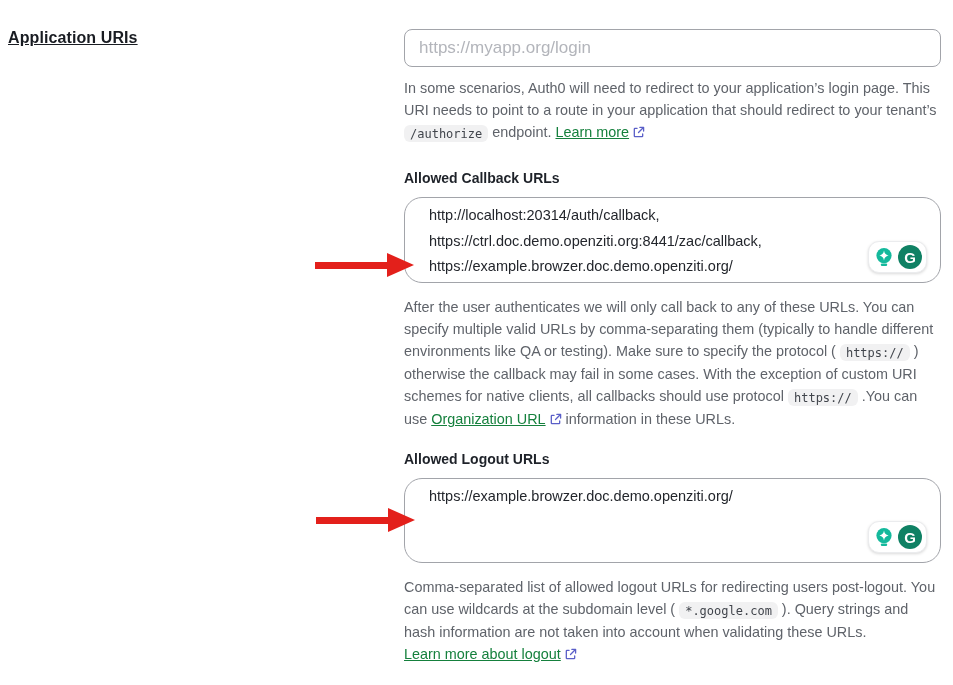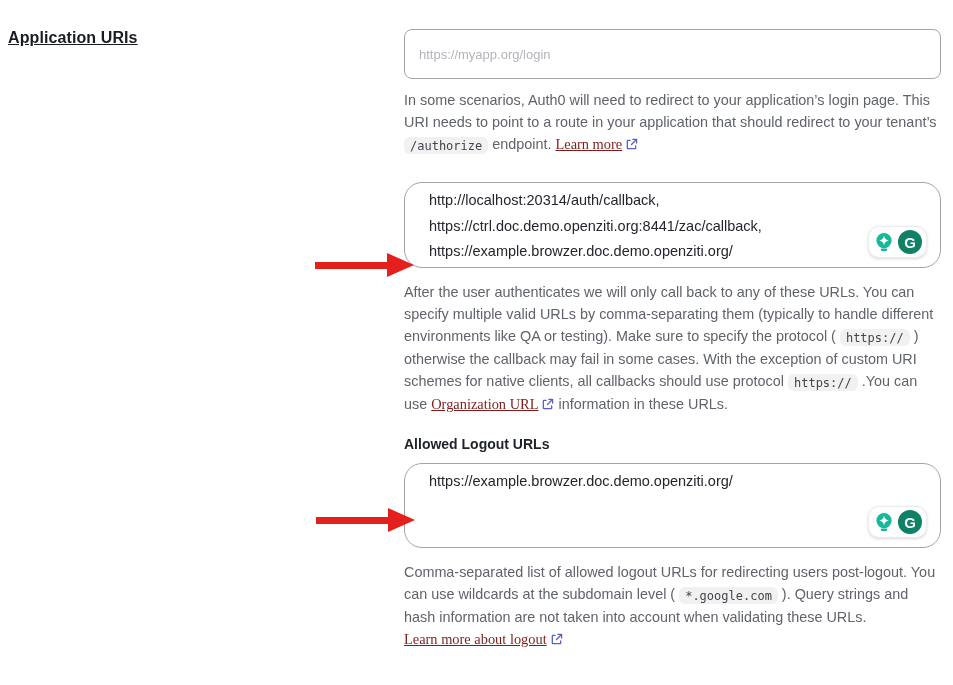--- a/index.html
+++ b/index.html
@@ -10,37 +10,37 @@
   .section-heading{
     position:absolute;left:8px;top:29px;margin:0;
     font-size:16px;font-weight:700;color:#191c22;letter-spacing:.1px;text-decoration:underline;
   }
   .col{position:absolute;left:404px;top:29px;width:537px;}
   .field-label{
     display:block;font-size:14px;line-height:16px;font-weight:700;
     color:#1e2229;margin:0 0 11px;
   }
   .text-input{
-    box-sizing:border-box;width:100%;height:50px;
+    box-sizing:border-box;width:100%;height:38px;
     border:1px solid #a2a4aa;border-radius:8px;padding:0 14px;
-    font-family:"Liberation Sans",sans-serif;font-size:13px;color:#23262c;
+    font-family:"Liberation Sans",sans-serif;font-size:17px;color:#23262c;
     outline:none;background:#fff;display:block;
   }
   .text-input::placeholder{color:#b3b5bb;}
   .help{
     font-size:14.4px;line-height:22px;color:#5f636a;margin:10px 0 0;
   }
   .help.mb-to-label{margin-bottom:26px;}
   .help.mb-to-label-2{margin-bottom:21px;}
   .code-badge{
     font-family:"DejaVu Sans Mono",monospace;font-size:12px;
     background:#f1f1f2;color:#41454c;padding:1.5px 6px;border-radius:6px;
     white-space:nowrap;
   }
-  .link{color:#7f1d1d;text-decoration:underline;cursor:pointer;font-family:Liberation Serif, serif;}
+  .link{color:#15803d;text-decoration:underline;cursor:pointer;}
   .ext-icon{width:13px;height:13px;vertical-align:-2px;color:#5a5fc8;margin-left:3px;}
   .textarea-wrap{position:relative;margin:0 0 13px;}
   .urls-textarea{
     box-sizing:border-box;display:block;width:100%;
     border:1px solid #a2a4aa;border-radius:18px;padding:5px 24px;
     font-family:"Liberation Sans",sans-serif;font-size:14.5px;line-height:25.5px;
     color:#23262c;resize:none;overflow:hidden;outline:none;background:#fff;
   }
   #callback-textarea{height:86px;}
   #logout-textarea{height:85px;}
@@ -73,20 +73,21 @@
 
     <input class="text-input" type="text" placeholder="https://myapp.org/login" style="">
     <p class="help mb-to-label">
       <span>In some scenarios, Auth0 will need to redirect to your application’s login page. This URI needs to point to a route in your application that should redirect to your tenant’s </span><code class="code-badge">/authorize</code><span> endpoint. </span><a class="link">Learn more</a><svg class="ext-icon" viewBox="0 0 14 14" fill="none" stroke="currentColor" stroke-width="1.4" stroke-linecap="round" stroke-linejoin="round">
           <path d="M5.5 2.5H3.2c-.4 0-.7.3-.7.7v7.6c0 .4.3.7.7.7h7.6c.4 0 .7-.3.7-.7V8.5"></path>
           <path d="M8.5 1.5h4v4"></path>
           <path d="M12.3 1.7 7 7"></path>
         </svg>
     </p>
 
+    <label class="field-label">Allowed Callback URLs</label>
     <div class="textarea-wrap">
       <textarea id="callback-textarea" class="urls-textarea" spellcheck="false" style="">http://localhost:20314/auth/callback,
 https://ctrl.doc.demo.openziti.org:8441/zac/callback,
 https://example.browzer.doc.demo.openziti.org/</textarea>
       <div class="gram-pill">
         <svg class="gram-bulb" viewBox="0 0 22 22">
           <circle cx="11" cy="9.6" r="7.6" fill="#14b99c"></circle>
           <rect x="7.8" y="17.6" width="6.4" height="2.4" rx="1.2" fill="#14b99c"></rect>
           <path d="M11 4.6 C11.5 7.6 12.6 8.7 15.6 9.6 C12.6 10.5 11.5 11.6 11 14.6 C10.5 11.6 9.4 10.5 6.4 9.6 C9.4 8.7 10.5 7.6 11 4.6 Z" fill="#ffffff"></path>
         </svg>

